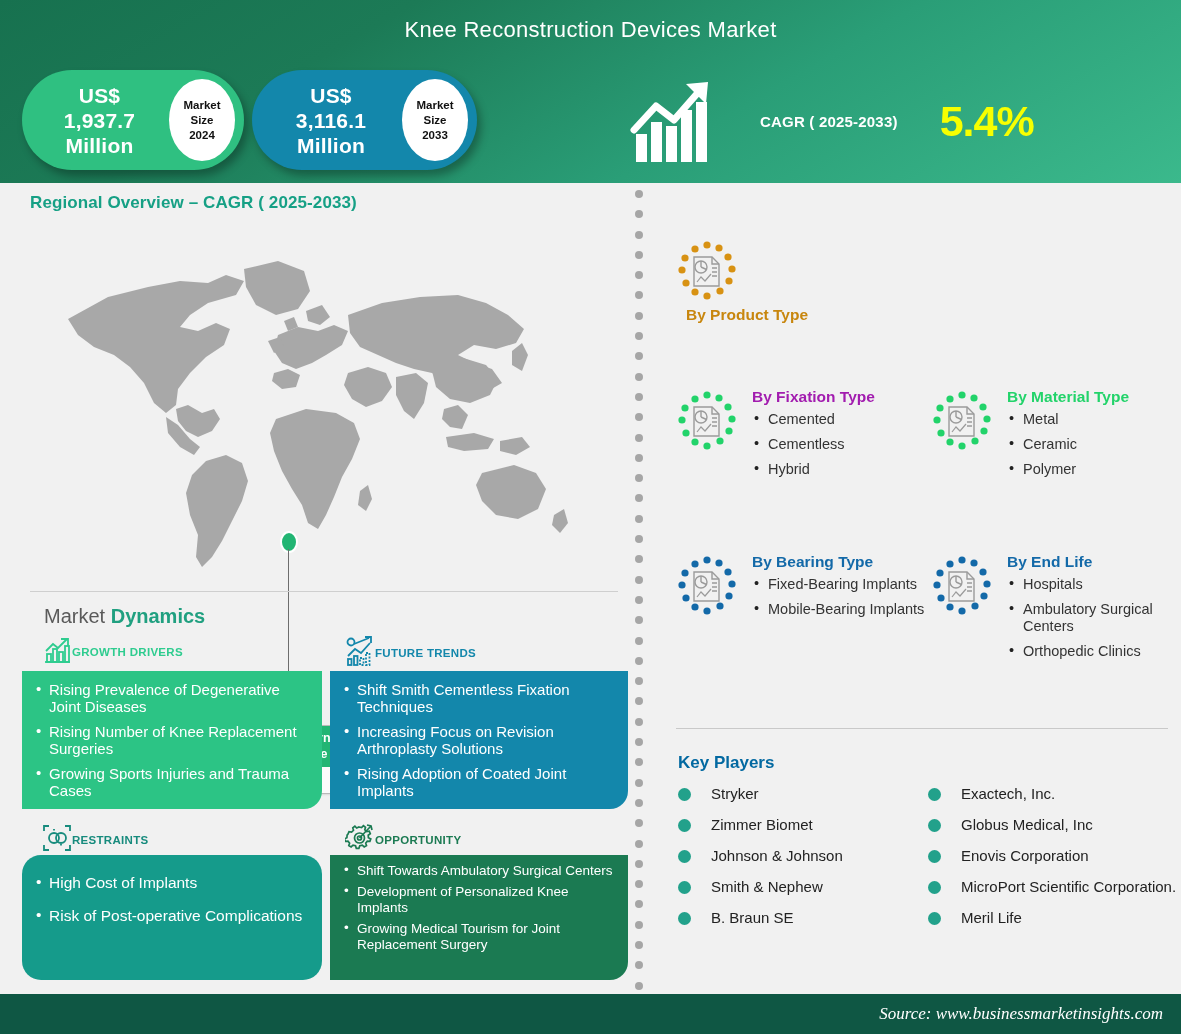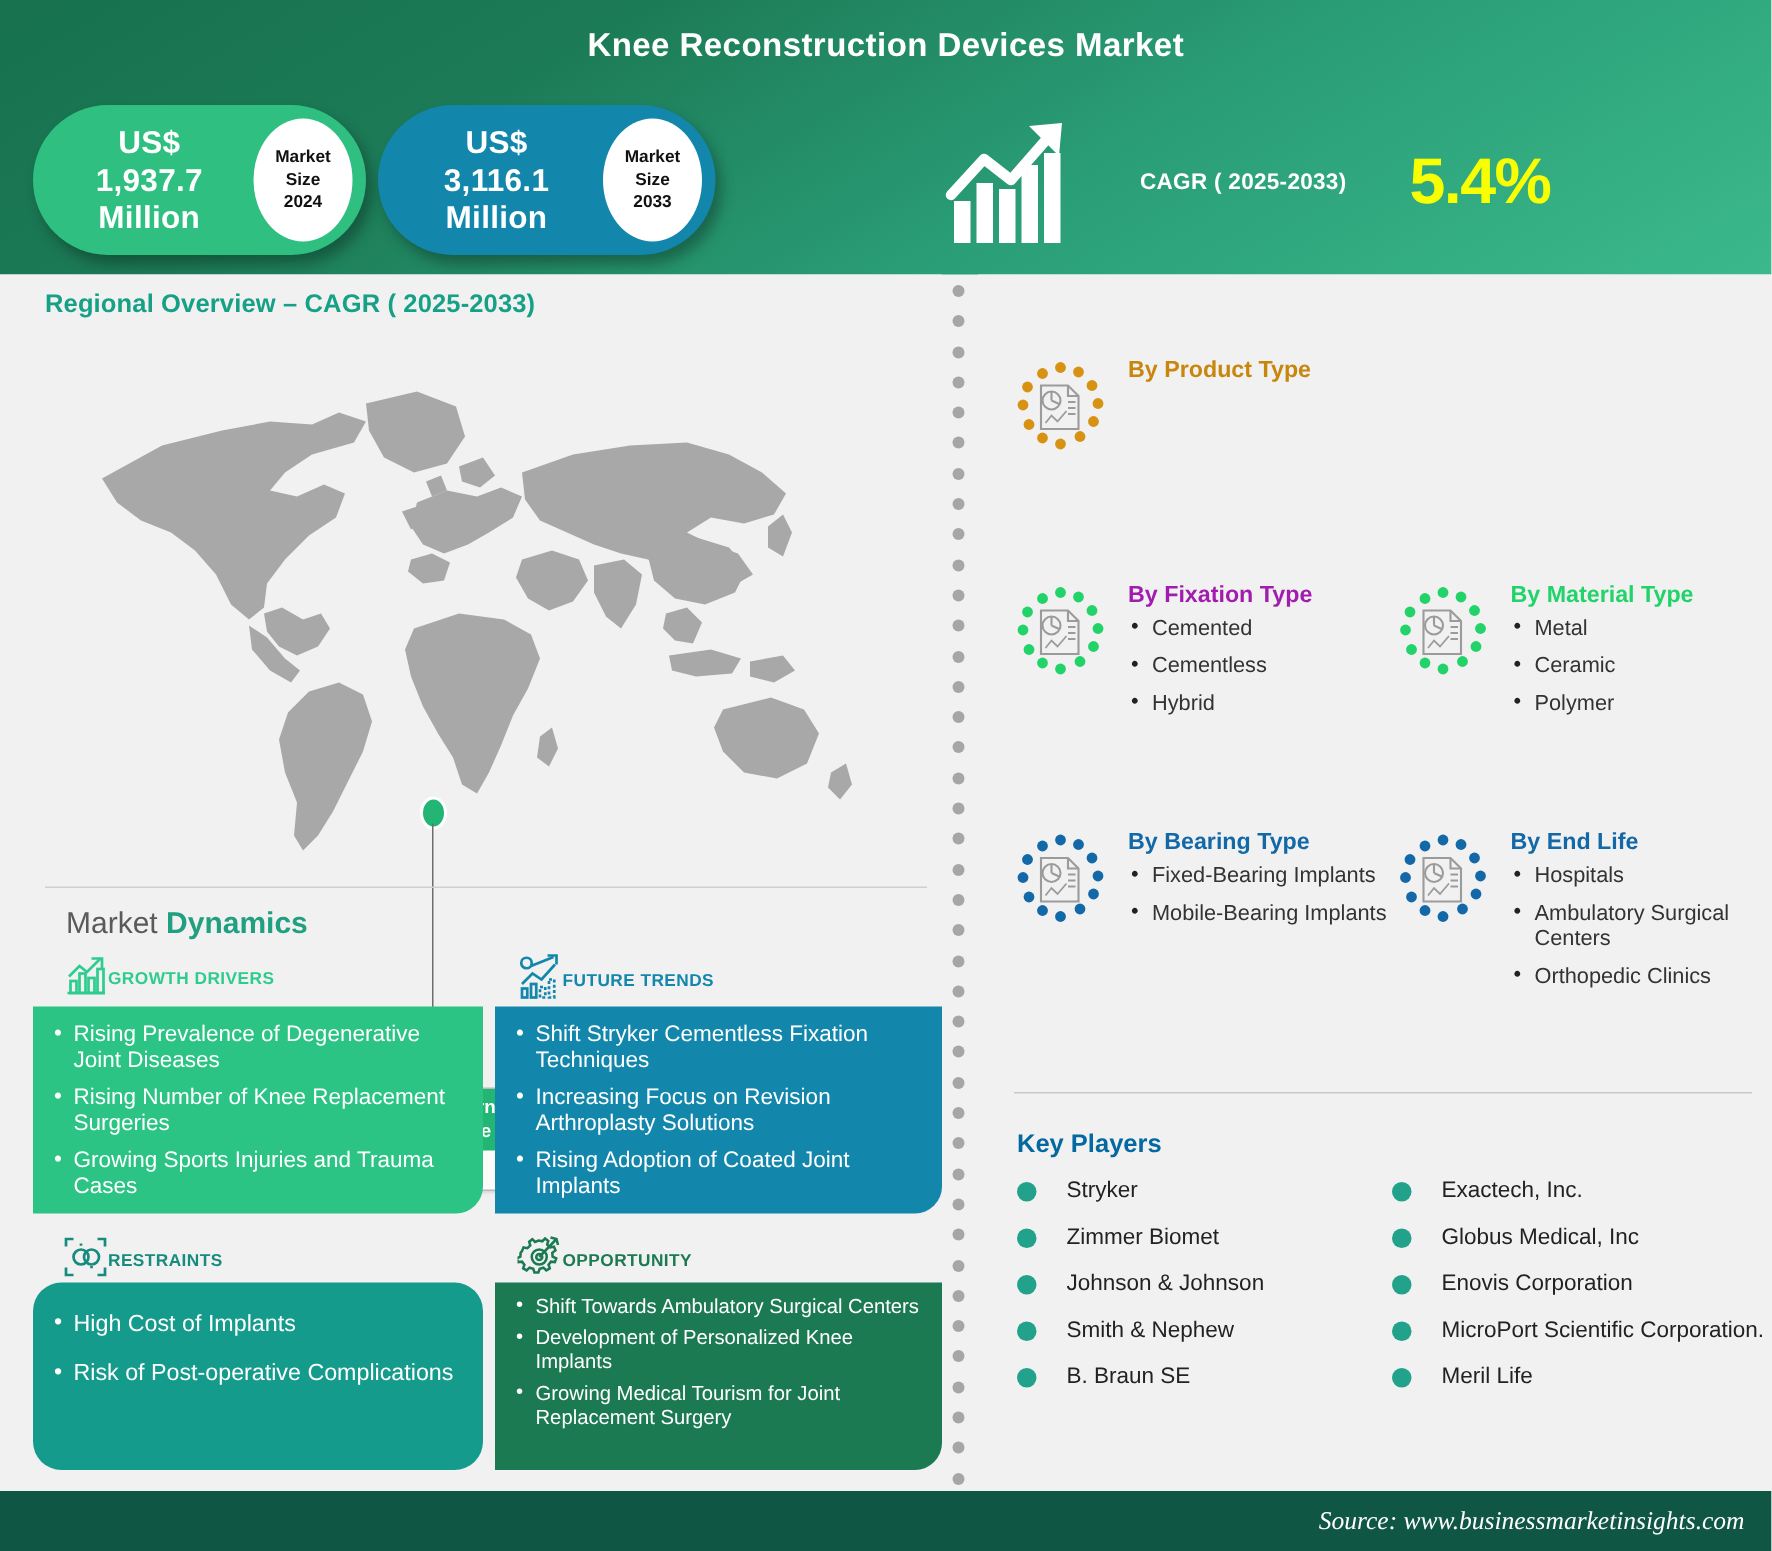--- a/index.html
+++ b/index.html
@@ -14,21 +14,21 @@
 
   
   .header {
     position: absolute; left: 0; top: 0; width: 1181px; height: 183px;
     background: linear-gradient(150deg, #17714f 0%, #1c7a56 28%, #2a9e77 62%, #3bb98c 100%);
     overflow: hidden;
   }
   .header-title {
     position: absolute; left: 0; top: 17px; width: 1181px;
     text-align: center; color: #ffffff;
-    font-size: 22px; font-weight: 700; letter-spacing: .3px;
+    font-size: 22px; font-weight: 400; letter-spacing: .3px;
   }
 
   .pill {
     position: absolute; top: 70px; height: 100px;
     border-radius: 50px;
     box-shadow: 4px 6px 9px rgba(0,0,0,.30);
     display: flex; align-items: center;
   }
   .pill.green { left: 22px; width: 222px; background: #2fc081; }
   .pill.blue  { left: 252px; width: 225px; background: #1387ab; }
@@ -120,21 +120,21 @@
   .seg-icon { width: 66px; height: 66px; flex: 0 0 66px; margin-top: 2px; }
   .seg-body { margin-left: 12px; }
   .seg-head { font-size: 15.5px; font-weight: 700; margin-bottom: 5px; }
   .seg-body ul { list-style: none; }
   .seg-body li {
     position: relative; padding-left: 16px; color: #333333;
     font-size: 14.5px; line-height: 17px; margin-bottom: 8px;
   }
   .seg-body li:before { content: "•"; position: absolute; left: 2px; top: -1px; color: #222; }
 
-  .sb-product  { left: 22px; top: 55px; }  .sb-product .seg-head  { color: #c8860d; }
+  .sb-product  { left: 22px; top: 55px; flex-direction: column; }  .sb-product .seg-head  { color: #c8860d; }
   .sb-fixation { left: 22px; top: 205px; } .sb-fixation .seg-head { color: #a21caf; }
   .sb-material { left: 277px; top: 205px; } .sb-material .seg-head { color: #22d36a; }
   .sb-bearing  { left: 22px; top: 370px; } .sb-bearing .seg-head  { color: #1369a8; }
   .sb-enduser  { left: 277px; top: 370px; }.sb-enduser .seg-head  { color: #1369a8; }
 
   .hr-soft2 { position: absolute; left: 24px; top: 545px; width: 492px; height: 1px; background: #c9c9c9; }
 
   .kp-title { position: absolute; left: 26px; top: 570px; color: #0369a1; font-size: 17px; font-weight: 700; }
   .kp-cols { position: absolute; left: 26px; top: 602px; width: 500px; display: flex; }
   .kp-col { width: 250px; }
@@ -345,21 +345,21 @@
           <rect x="3" y="24" width="3.5" height="6"></rect>
             <rect x="9" y="21" width="3.5" height="9"></rect>
           <rect x="15" y="23" width="3.5" height="7" stroke-dasharray="2 1.5"></rect>
             <rect x="21" y="18" width="3.5" height="12" stroke-dasharray="2 1.5"></rect>
         </svg>
       </span>
       <span class="lbl">FUTURE TRENDS</span>
     </div>
     <div class="md-box box-ft">
       <ul>
-        <li>Shift Stryker Cementless Fixation Techniques</li>
+        <li>Shift Smith Cementless Fixation Techniques</li>
         <li>Increasing Focus on Revision Arthroplasty Solutions</li>
         <li>Rising Adoption of Coated Joint Implants</li>
       </ul>
     </div>
 
     <div class="md-head rs">
       <span>
         <svg width="30" height="30" viewBox="0 0 30 30" fill="none" stroke="#178b7d" stroke-width="1.8">
           <path d="M2 8 V3 H7"></path>
             <path d="M23 3 H28 V8"></path>

